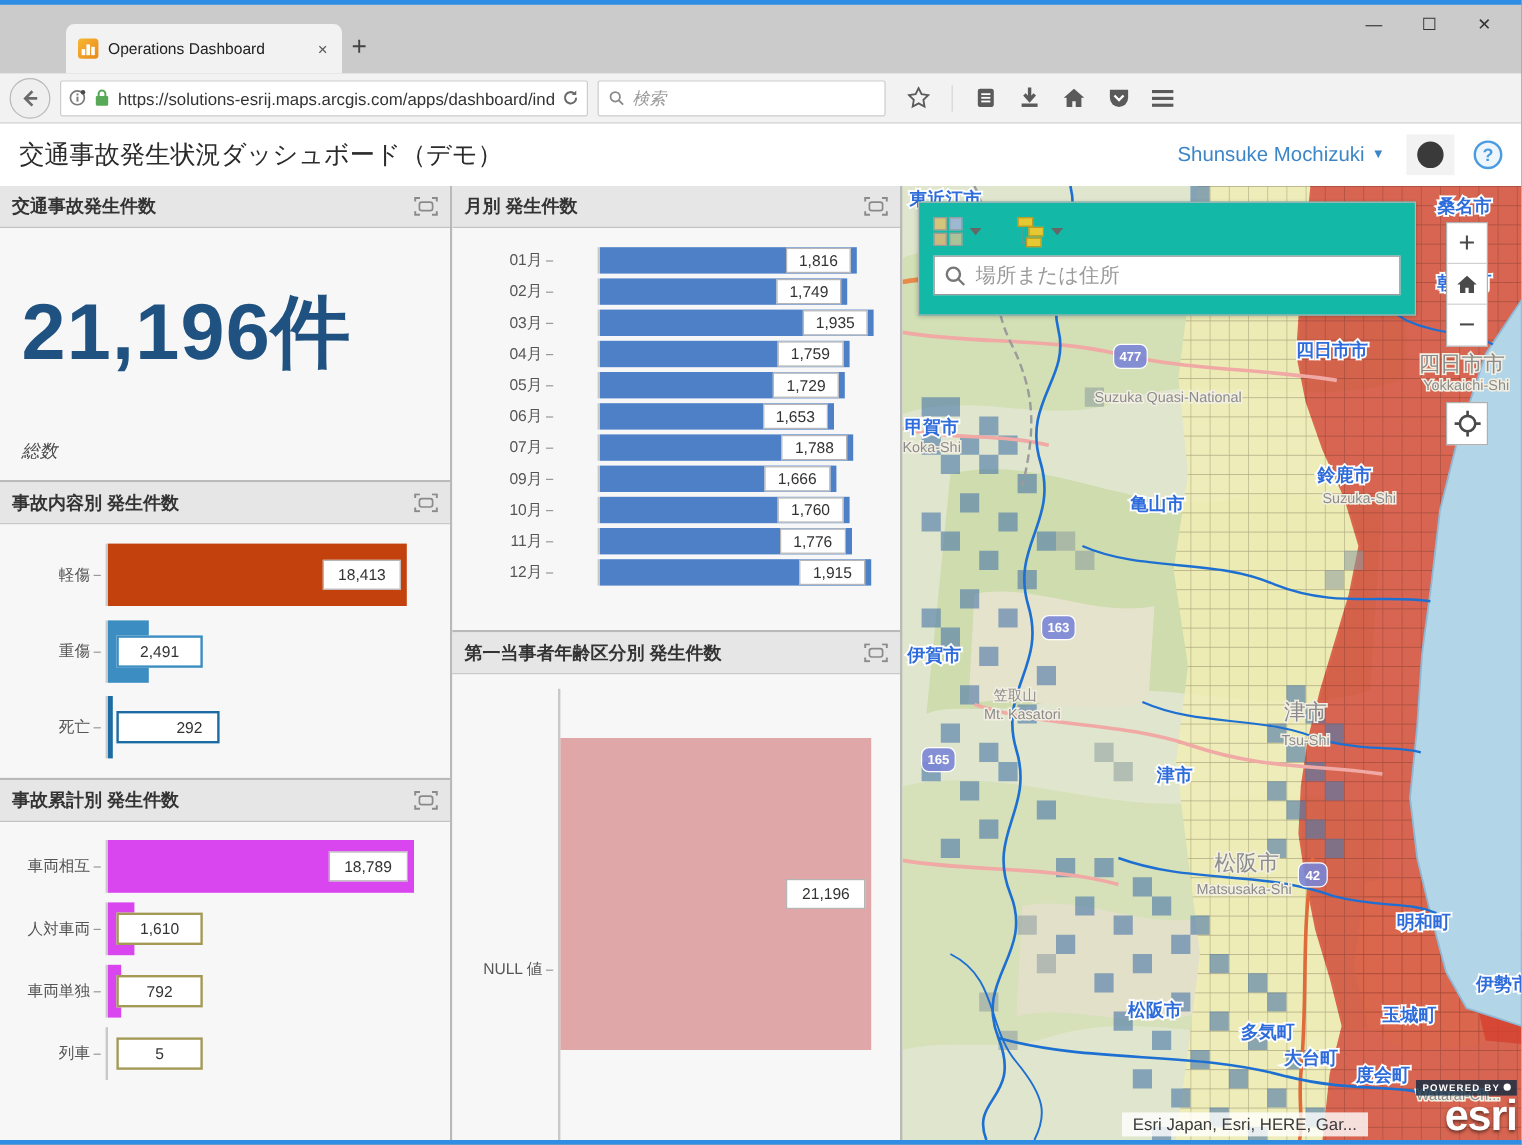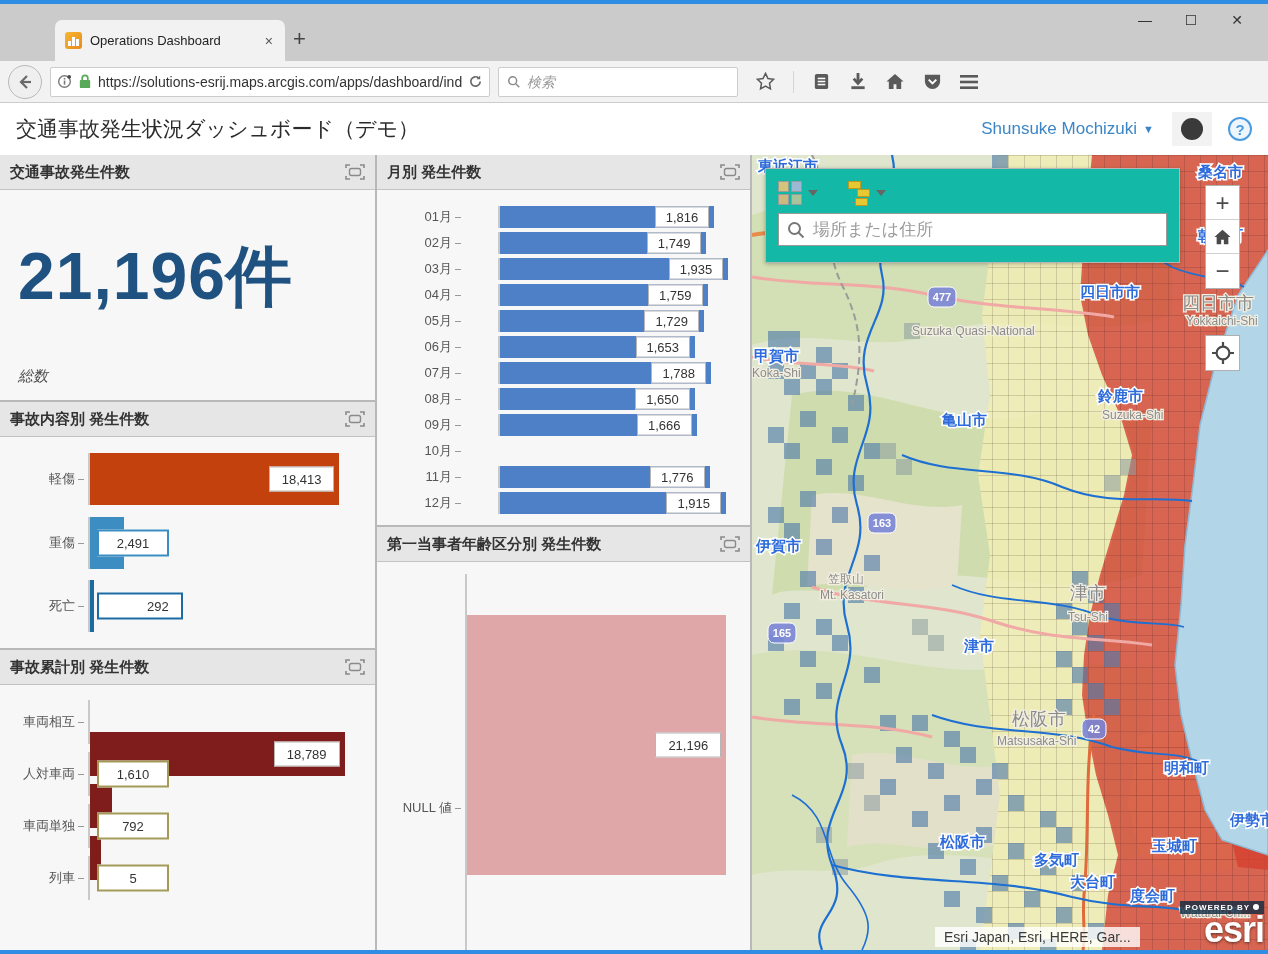--- a/index.html
+++ b/index.html
@@ -65,21 +65,21 @@
   .clab { width:88px; text-align:right; font-size:13px; color:#555; padding-right:4px; flex:none; }
   .clab::after { content:""; display:inline-block; width:6px; height:1px; background:#999; vertical-align:middle; margin-left:3px; }
   .ctrack { flex:1; position:relative; border-left:2px solid #c9c9c9; }
   .cbar { height:100%; position:relative; }
   .vbox { position:absolute; top:50%; transform:translateY(-50%); background:#fff; font-size:13px; color:#333; padding:4px 12px; white-space:nowrap; text-align:center; }
   .vbox.in { right:5px; border:1px solid #b5b5b5; }
   .vbox.out { left:7px; border:2px solid #888; min-width:72px; }
   
   .c-light { background:#c2410c; } .c-mid { background:#3c8dc2; } .c-dark { background:#1c6ba3; }
   .b-mid { border-color:#3c8dc2 !important; } .b-dark { border-color:#1c6ba3 !important;padding-left:48px; }
-  .c-olive { background:#7f1d1d;margin-top:32px; } .b-olive { border-color:#a49a58 !important; }
+  .c-olive { background:#d946ef; } .b-olive { border-color:#a49a58 !important; }
   .c-blue { background:#4d80c7; }
   .c-pink { background:#dfa7a7; }
 
   .rows-3 .crow { height:64px; margin-bottom:4px; } .rows-3 .ctrack { height:52px; }
   .rows-4 .crow { height:50px; margin-bottom:2px; } .rows-4 .ctrack { height:44px; }
   .rows-12 .crow { height:26px; } .rows-12 .ctrack { height:22px;margin-left:33px; }
   .rows-12 .vbox { padding:2px 10px; }
   .rows-1 .crow { height:100%; } .rows-1 .ctrack { height:100%; }
   .rows-1 .cbar { position:absolute; top:41px; height:260px; }
 
@@ -377,37 +377,34 @@
                   </div>
                 <div class="crow">
                     <span class="clab">07月</span>
                     <div class="ctrack">
                       <div class="cbar c-blue" style="width: 89.4%;">
                         <span class="vbox in">1,788</span>
                       </div>
                     </div>
                   </div>
                 <div class="crow">
-                    <span class="clab">08月</span>
-                    <div class="ctrack">
-                      <div class="cbar c-blue" style="width: 82.5%;">
-                        <span class="vbox in">1,650</span>
-                      </div>
-                    </div>
-                  </div>
-                <div class="crow">
                     <span class="clab">09月</span>
                     <div class="ctrack">
                       <div class="cbar c-blue" style="width: 83.3%;">
                         <span class="vbox in">1,666</span>
                       </div>
                     </div>
                   </div>
                 <div class="crow">
                     <span class="clab">10月</span>
+                    <div class="ctrack">
+                      <div class="cbar c-blue" style="width: 88%;">
+                        <span class="vbox in">1,760</span>
+                      </div>
+                    </div>
                   </div>
                 <div class="crow">
                     <span class="clab">11月</span>
                     <div class="ctrack">
                       <div class="cbar c-blue" style="width: 88.8%;">
                         <span class="vbox in">1,776</span>
                       </div>
                     </div>
                   </div>
                 <div class="crow">

